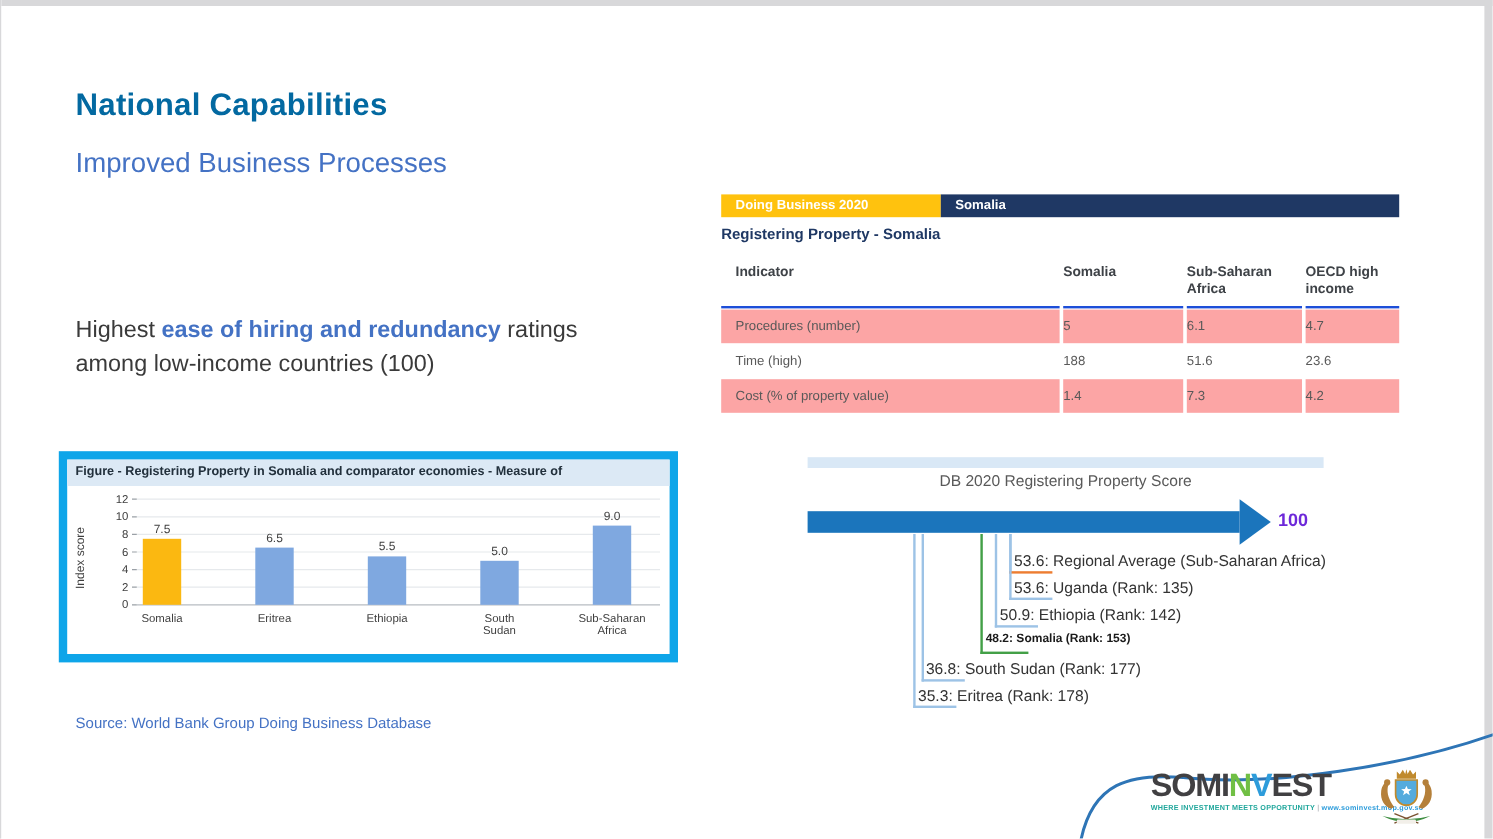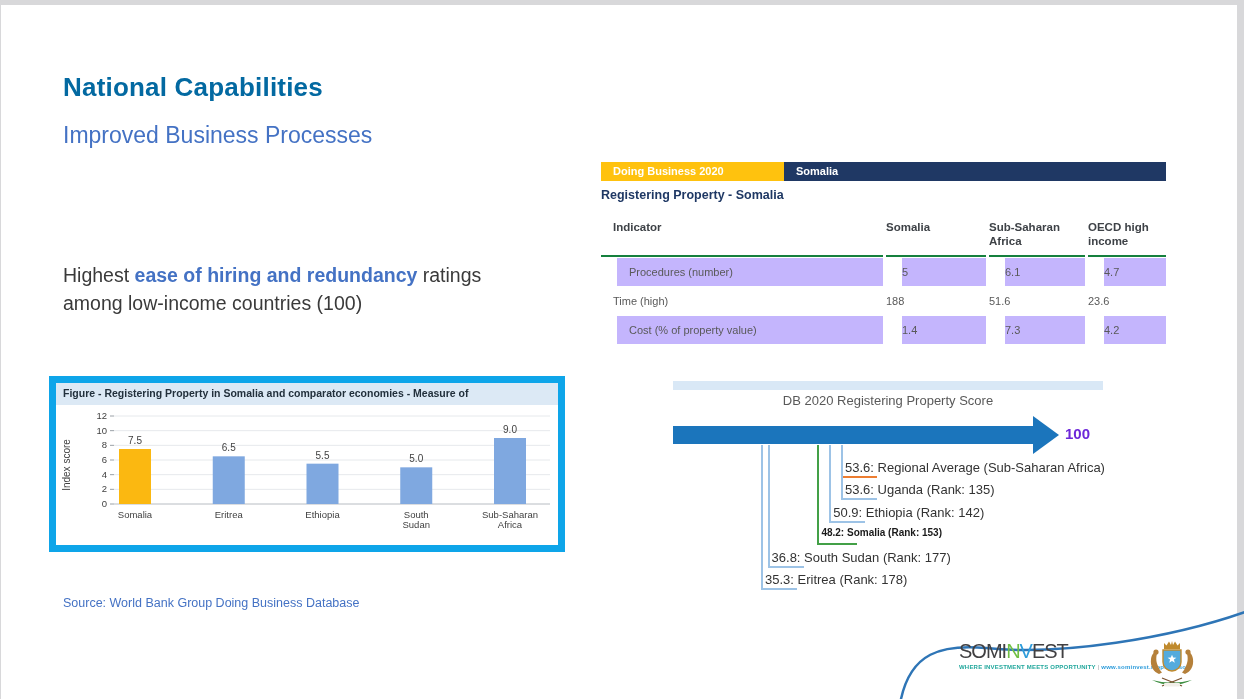--- a/index.html
+++ b/index.html
@@ -22,40 +22,40 @@
   
   .banner{left:600px;top:162px;width:565px;height:19px;display:flex;}
   .banner-yellow{width:183px;background:#ffc20e;color:#ffffff;font-size:11px;font-weight:bold;
                  line-height:19px;padding-left:12px;box-sizing:border-box;}
   .banner-navy{flex:1;background:#1f3864;color:#ffffff;font-size:11px;font-weight:bold;
                line-height:19px;padding-left:12px;box-sizing:border-box;}
   .table-heading{left:600px;top:188px;font-size:12.5px;font-weight:bold;color:#1f3864;}
   .ind-table{left:600px;top:212px;width:565px;display:grid;
              grid-template-columns:282px 100px 96px 78px;column-gap:3px;row-gap:1px;}
   .ind-table .th{font-size:11.5px;font-weight:bold;color:#3e4247;padding:8px 0 6px 0;
-                 border-bottom:2px solid #15803d;line-height:1.25;}
+                 border-bottom:2px solid #1d4ed8;line-height:1.25;}
   .ind-table .th.first{padding-left:12px;}
   .ind-table .td{font-size:11px;color:#595959;height:28px;line-height:28px;}
   .ind-table .td.first{padding-left:12px;}
-  .ind-table .grey{background:#c4b5fd;margin-left:16px;}
+  .ind-table .grey{background:#fca5a5;}
   
   .score-strip{left:672px;top:381px;width:430px;height:9px;background:#d9e8f6;}
   .score-title{left:672px;top:393px;width:430px;text-align:center;font-size:13px;color:#595959;}
   .arrow-body{left:672px;top:426px;width:360px;height:18px;background:#1b75bc;}
   .arrow-head{left:1032px;top:416px;width:0;height:0;border-top:19px solid transparent;
               border-bottom:19px solid transparent;border-left:26px solid #1b75bc;}
   .arrow-max{left:1064px;top:425px;font-size:15px;font-weight:bold;color:#6d28d9;}
   .score-line{position:absolute;width:2px;}
   .score-underline{position:absolute;height:2px;}
   .score-label{position:absolute;font-size:13px;color:#333;white-space:nowrap;}
   .score-label.bold{font-weight:bold;color:#1a1a1a;font-size:10px;}
   
   .swoosh{left:880px;top:598px;}
   .logo{left:958px;top:641px;width:200px;}
-  .logo-main{font-size:20px;font-weight:normal;letter-spacing:-1px;color:#414042;line-height:1;}
+  .logo-main{font-size:27px;font-weight:bold;letter-spacing:-1px;color:#414042;line-height:1;}
   .logo-main .g{color:#70bf44;}
   .logo-main .b{color:#2d9cdb;}
   .logo-tag{margin-top:3px;font-size:6px;letter-spacing:.2px;white-space:nowrap;}
   .logo-tag .t1{color:#21a79c;font-weight:bold;}
   .logo-tag .sep{color:#9aa0a6;}
   .logo-tag .t2{color:#2d9cdb;font-weight:bold;}
   .coa{left:1138px;top:640px;}
   
   .tick{font-family:"Liberation Sans",sans-serif;font-size:9.5px;fill:#3f3f3f;}
   .val{font-family:"Liberation Sans",sans-serif;font-size:10px;fill:#3f3f3f;}

